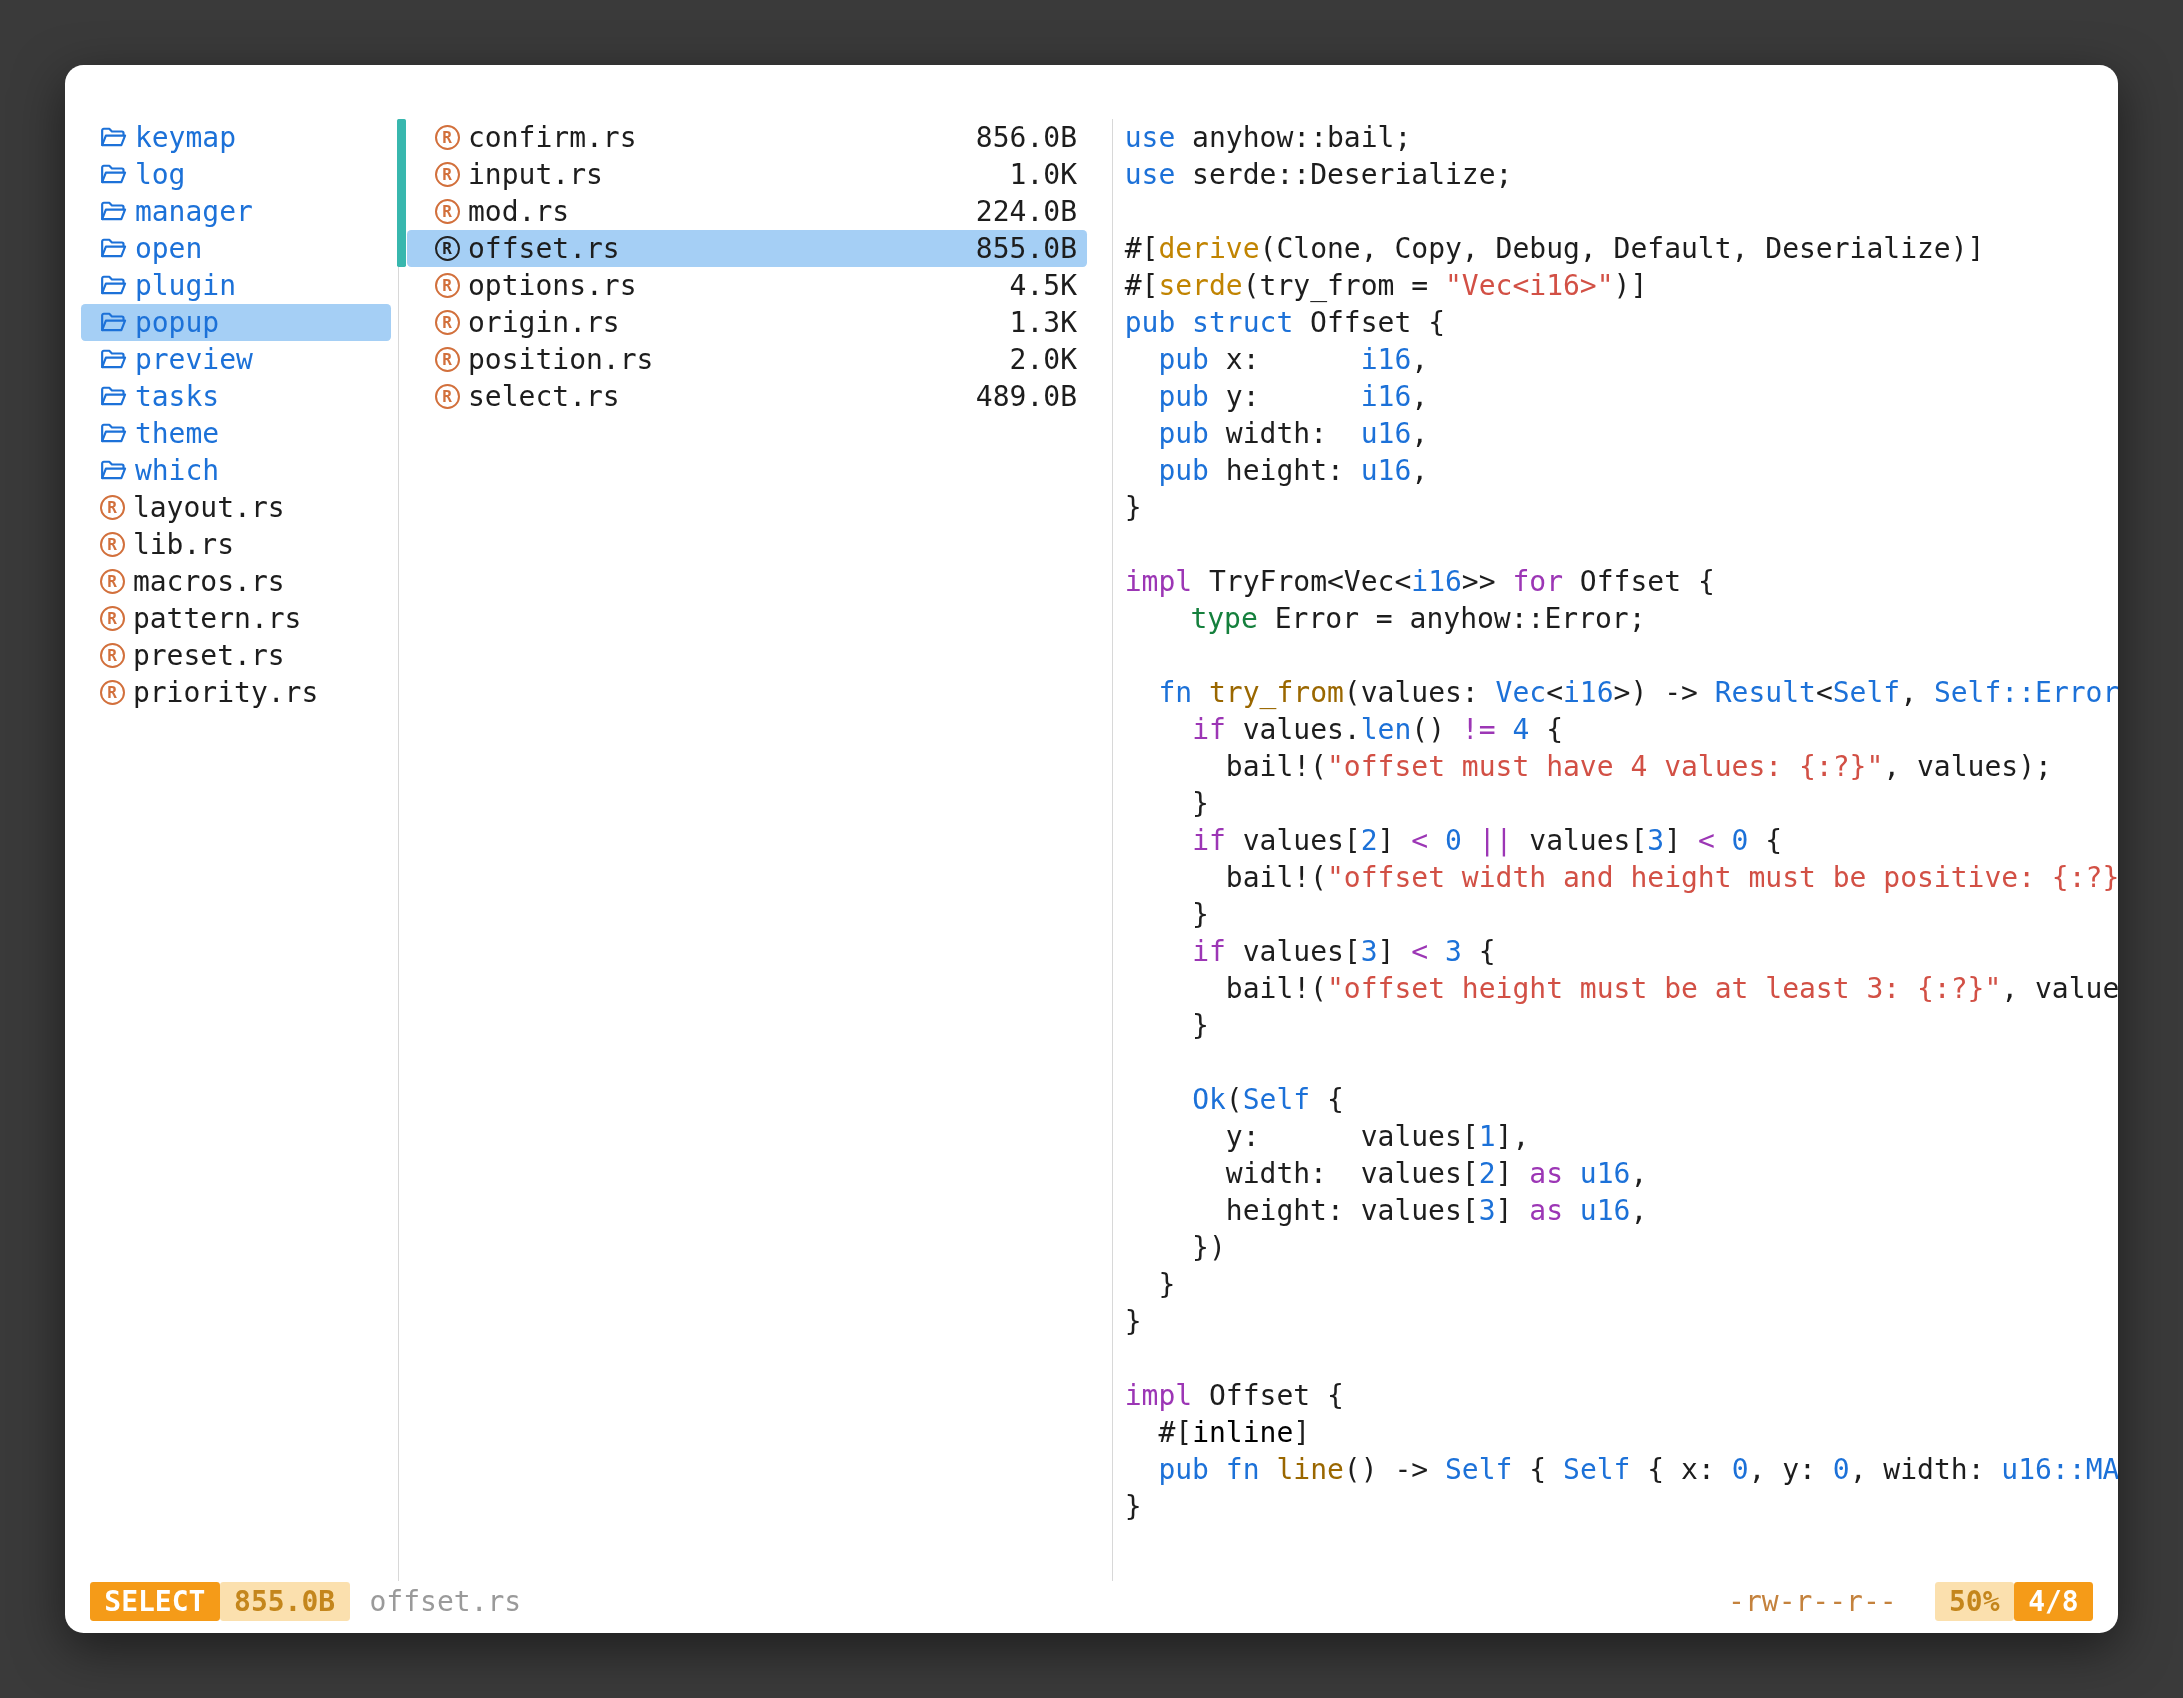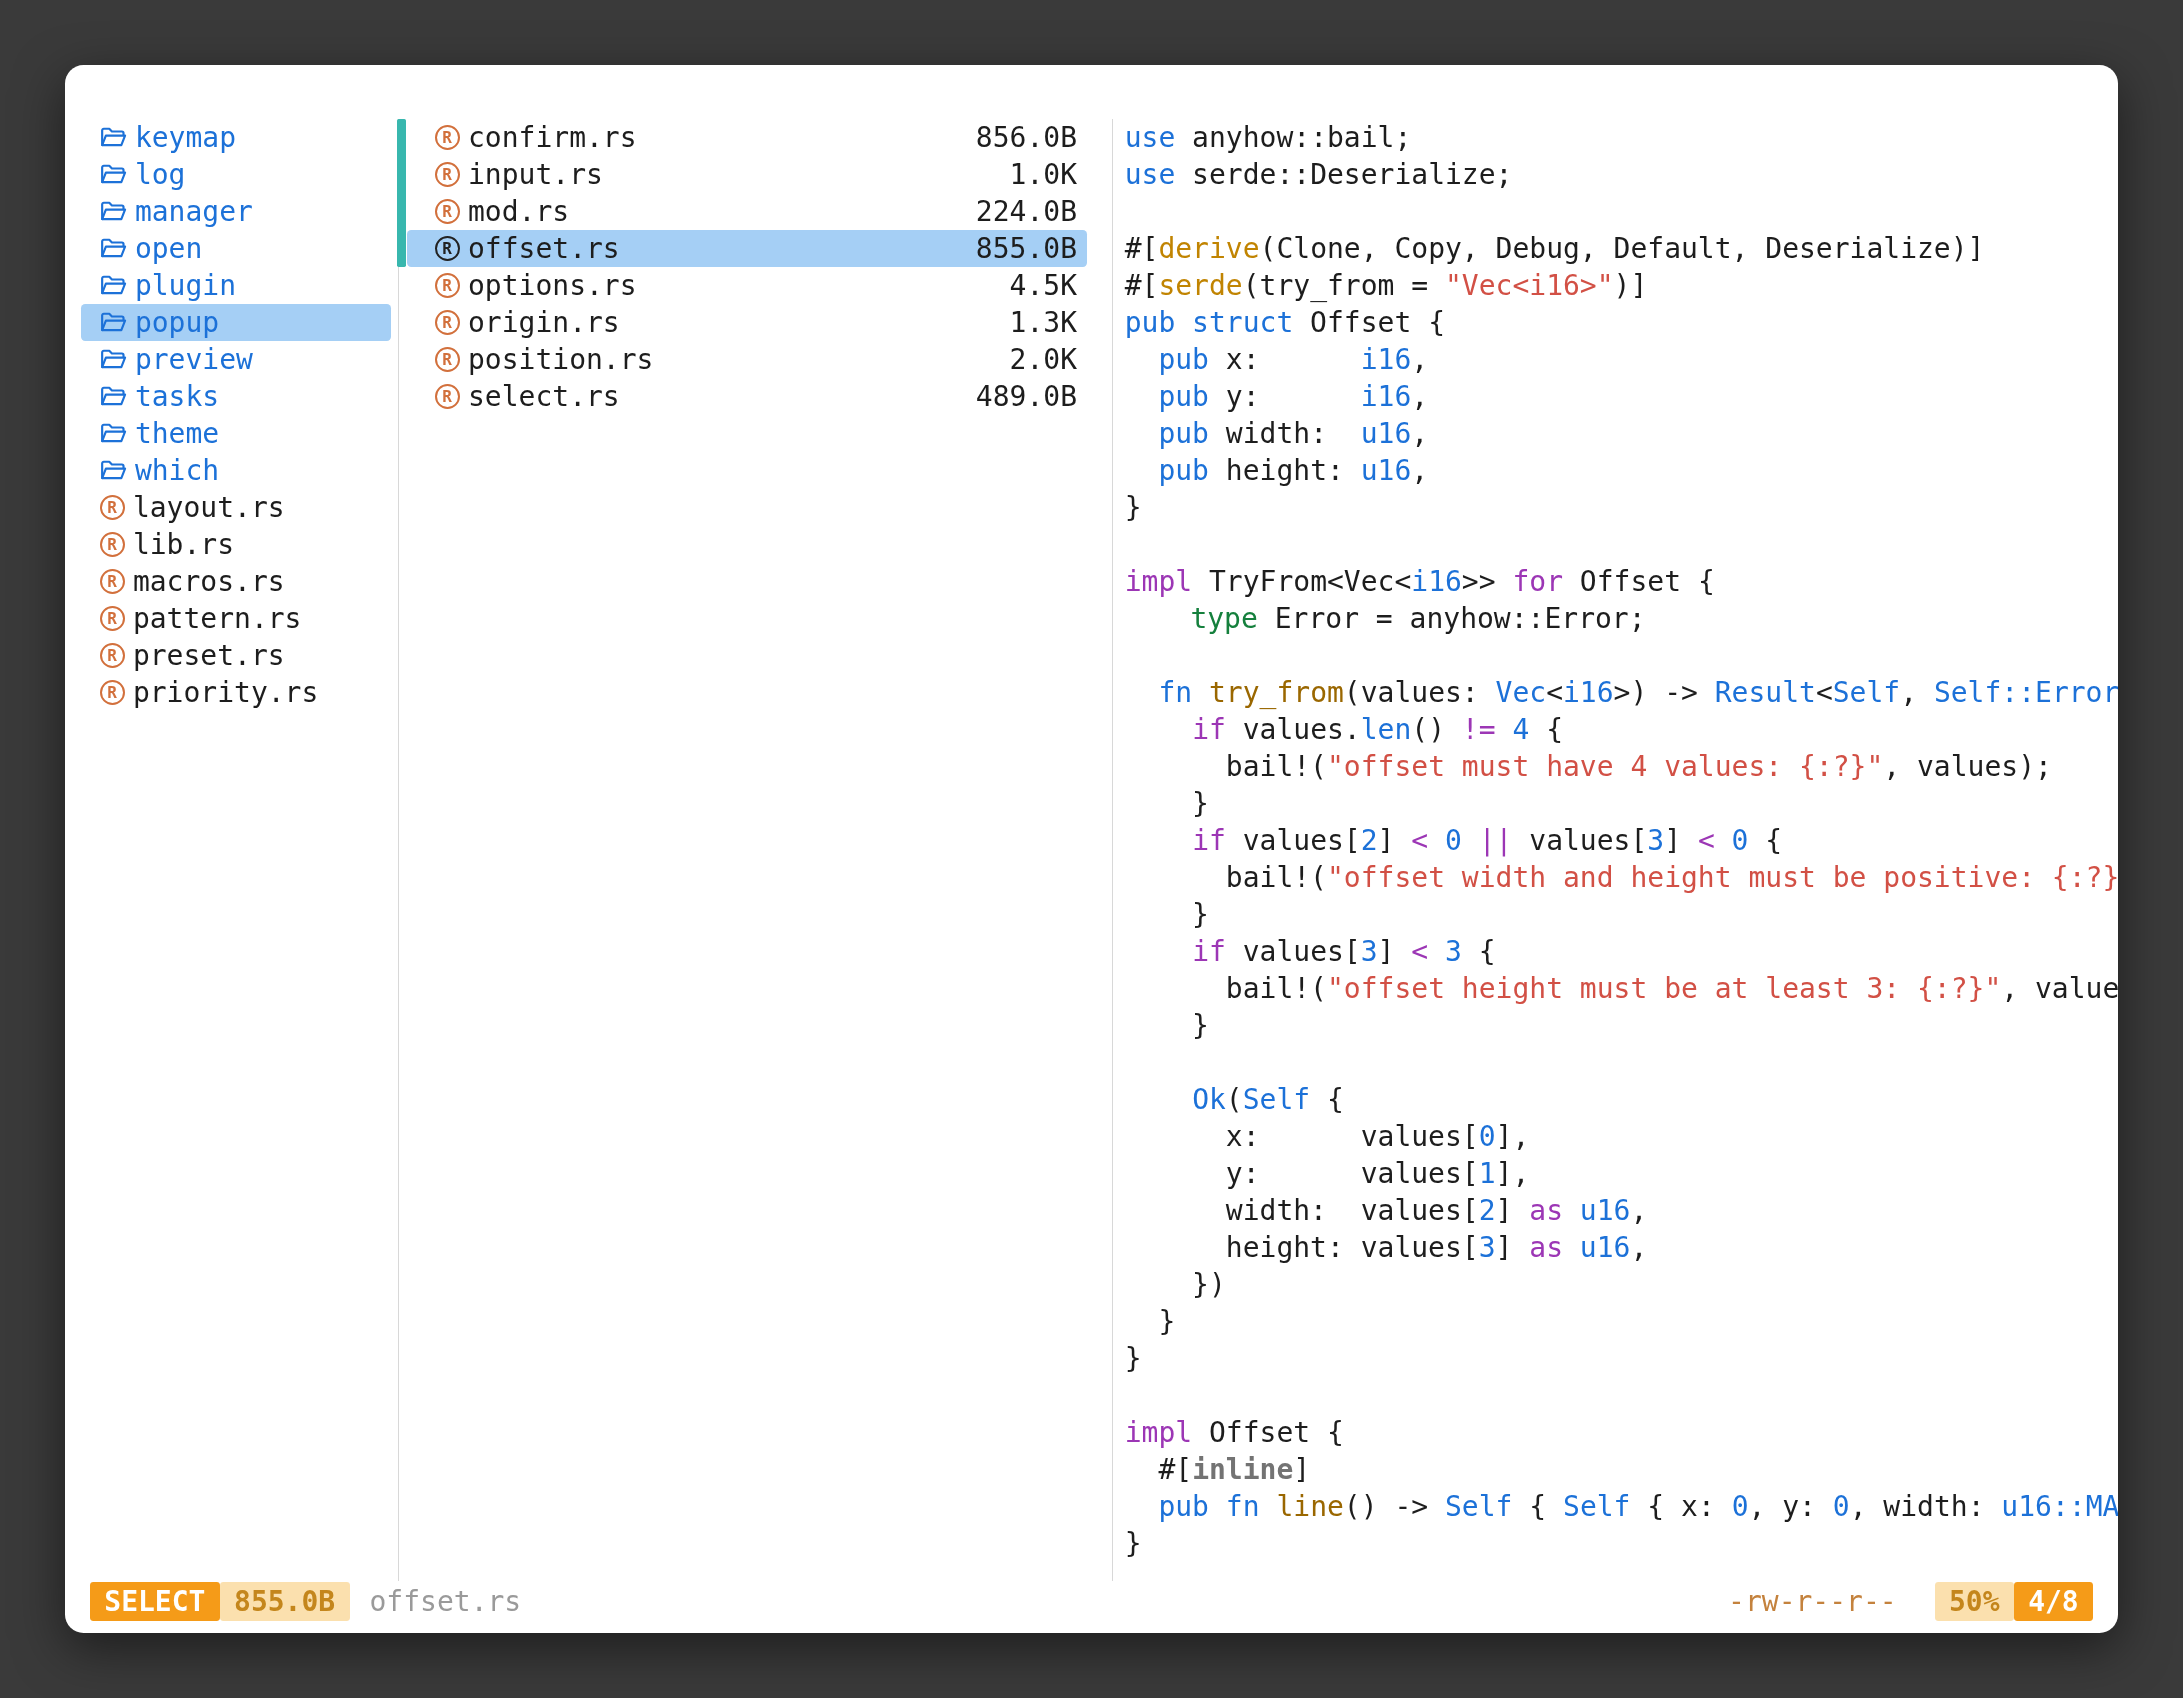--- a/index.html
+++ b/index.html
@@ -164,30 +164,29 @@
         <div class="cline"><span style="color: rgb(29, 29, 29);">      bail!(</span><span style="color: rgb(210, 80, 69);">"offset must have 4 values: {:?}"</span><span style="color: rgb(29, 29, 29);">, values);</span></div>
         <div class="cline"><span style="color: rgb(29, 29, 29);">    }</span></div>
         <div class="cline"><span style="color: rgb(29, 29, 29);">    </span><span style="color: rgb(156, 54, 181); font-weight: normal;">if</span><span style="color: rgb(29, 29, 29);"> values[</span><span style="color: rgb(28, 113, 216); font-weight: normal;">2</span><span style="color: rgb(29, 29, 29);">] </span><span style="color: rgb(156, 54, 181); font-weight: normal;">&lt;</span><span style="color: rgb(29, 29, 29);"> </span><span style="color: rgb(28, 113, 216); font-weight: normal;">0</span><span style="color: rgb(29, 29, 29);"> </span><span style="color: rgb(156, 54, 181); font-weight: normal;">||</span><span style="color: rgb(29, 29, 29);"> values[</span><span style="color: rgb(28, 113, 216); font-weight: normal;">3</span><span style="color: rgb(29, 29, 29);">] </span><span style="color: rgb(156, 54, 181); font-weight: normal;">&lt;</span><span style="color: rgb(29, 29, 29);"> </span><span style="color: rgb(28, 113, 216); font-weight: normal;">0</span><span style="color: rgb(29, 29, 29);"> {</span></div>
         <div class="cline"><span style="color: rgb(29, 29, 29);">      bail!(</span><span style="color: rgb(210, 80, 69);">"offset width and height must be positive: {:?}</span></div>
         <div class="cline"><span style="color: rgb(29, 29, 29);">    }</span></div>
         <div class="cline"><span style="color: rgb(29, 29, 29);">    </span><span style="color: rgb(156, 54, 181); font-weight: normal;">if</span><span style="color: rgb(29, 29, 29);"> values[</span><span style="color: rgb(28, 113, 216); font-weight: normal;">3</span><span style="color: rgb(29, 29, 29);">] </span><span style="color: rgb(156, 54, 181); font-weight: normal;">&lt;</span><span style="color: rgb(29, 29, 29);"> </span><span style="color: rgb(28, 113, 216); font-weight: normal;">3</span><span style="color: rgb(29, 29, 29);"> {</span></div>
         <div class="cline"><span style="color: rgb(29, 29, 29);">      bail!(</span><span style="color: rgb(210, 80, 69);">"offset height must be at least 3: {:?}"</span><span style="color: rgb(29, 29, 29);">, value</span></div>
         <div class="cline"><span style="color: rgb(29, 29, 29);">    }</span></div>
         <div class="cline">&nbsp;</div>
         <div class="cline"><span style="color: rgb(29, 29, 29);">    </span><span style="color: rgb(28, 113, 216); font-weight: normal;">Ok</span><span style="color: rgb(29, 29, 29);">(</span><span style="color: rgb(28, 113, 216); font-weight: normal;">Self</span><span style="color: rgb(29, 29, 29);"> {</span></div>
-        <div class="cline"><span style="color: rgb(29, 29, 29);">      x:      values[</span><span style="color: rgb(28, 113, 216); font-weight: normal;">0</span><span style="color: rgb(29, 29, 29);">],</span></div>
         <div class="cline"><span style="color: rgb(29, 29, 29);">      y:      values[</span><span style="color: rgb(28, 113, 216); font-weight: normal;">1</span><span style="color: rgb(29, 29, 29);">],</span></div>
         <div class="cline"><span style="color: rgb(29, 29, 29);">      width:  values[</span><span style="color: rgb(28, 113, 216); font-weight: normal;">2</span><span style="color: rgb(29, 29, 29);">] </span><span style="color: rgb(156, 54, 181); font-weight: normal;">as</span><span style="color: rgb(29, 29, 29);"> </span><span style="color: rgb(28, 113, 216); font-weight: normal;">u16</span><span style="color: rgb(29, 29, 29);">,</span></div>
         <div class="cline"><span style="color: rgb(29, 29, 29);">      height: values[</span><span style="color: rgb(28, 113, 216); font-weight: normal;">3</span><span style="color: rgb(29, 29, 29);">] </span><span style="color: rgb(156, 54, 181); font-weight: normal;">as</span><span style="color: rgb(29, 29, 29);"> </span><span style="color: rgb(28, 113, 216); font-weight: normal;">u16</span><span style="color: rgb(29, 29, 29);">,</span></div>
         <div class="cline"><span style="color: rgb(29, 29, 29);">    })</span></div>
         <div class="cline"><span style="color: rgb(29, 29, 29);">  }</span></div>
         <div class="cline"><span style="color: rgb(29, 29, 29);">}</span></div>
         <div class="cline">&nbsp;</div>
         <div class="cline"><span style="color: rgb(156, 54, 181); font-weight: normal;">impl</span><span style="color: rgb(29, 29, 29);"> Offset {</span></div>
-        <div class="cline"><span style="color: rgb(29, 29, 29);">  #[</span><span style="color: #737373; font-weight: bold;">inline</span><span style="color: rgb(29, 29, 29);">]</span></div>
+        <div class="cline"><span style="color: rgb(29, 29, 29);">  #[</span><span style="color: #000000; font-weight: normal;">inline</span><span style="color: rgb(29, 29, 29);">]</span></div>
         <div class="cline"><span style="color: rgb(29, 29, 29);">  </span><span style="color: rgb(28, 113, 216); font-weight: normal;">pub fn</span><span style="color: rgb(29, 29, 29);"> </span><span style="color: rgb(154, 103, 0); font-weight: normal;">line</span><span style="color: rgb(29, 29, 29);">() -&gt; </span><span style="color: rgb(28, 113, 216); font-weight: normal;">Self</span><span style="color: rgb(29, 29, 29);"> { </span><span style="color: rgb(28, 113, 216); font-weight: normal;">Self</span><span style="color: rgb(29, 29, 29);"> { x: </span><span style="color: rgb(28, 113, 216); font-weight: normal;">0</span><span style="color: rgb(29, 29, 29);">, y: </span><span style="color: rgb(28, 113, 216); font-weight: normal;">0</span><span style="color: rgb(29, 29, 29);">, width: </span><span style="color: rgb(28, 113, 216); font-weight: normal;">u16::MA</span></div>
         <div class="cline"><span style="color: rgb(29, 29, 29);">}</span></div>
       </div>
   </div>
   <div class="statusbar">
     <span class="badge mode">SELECT</span>
     <span class="badge sizeb">855.0B</span>
     <span class="fname">offset.rs</span>
     <span class="perms">-rw-r--r--</span>
     <span class="badge pct">50%</span>

